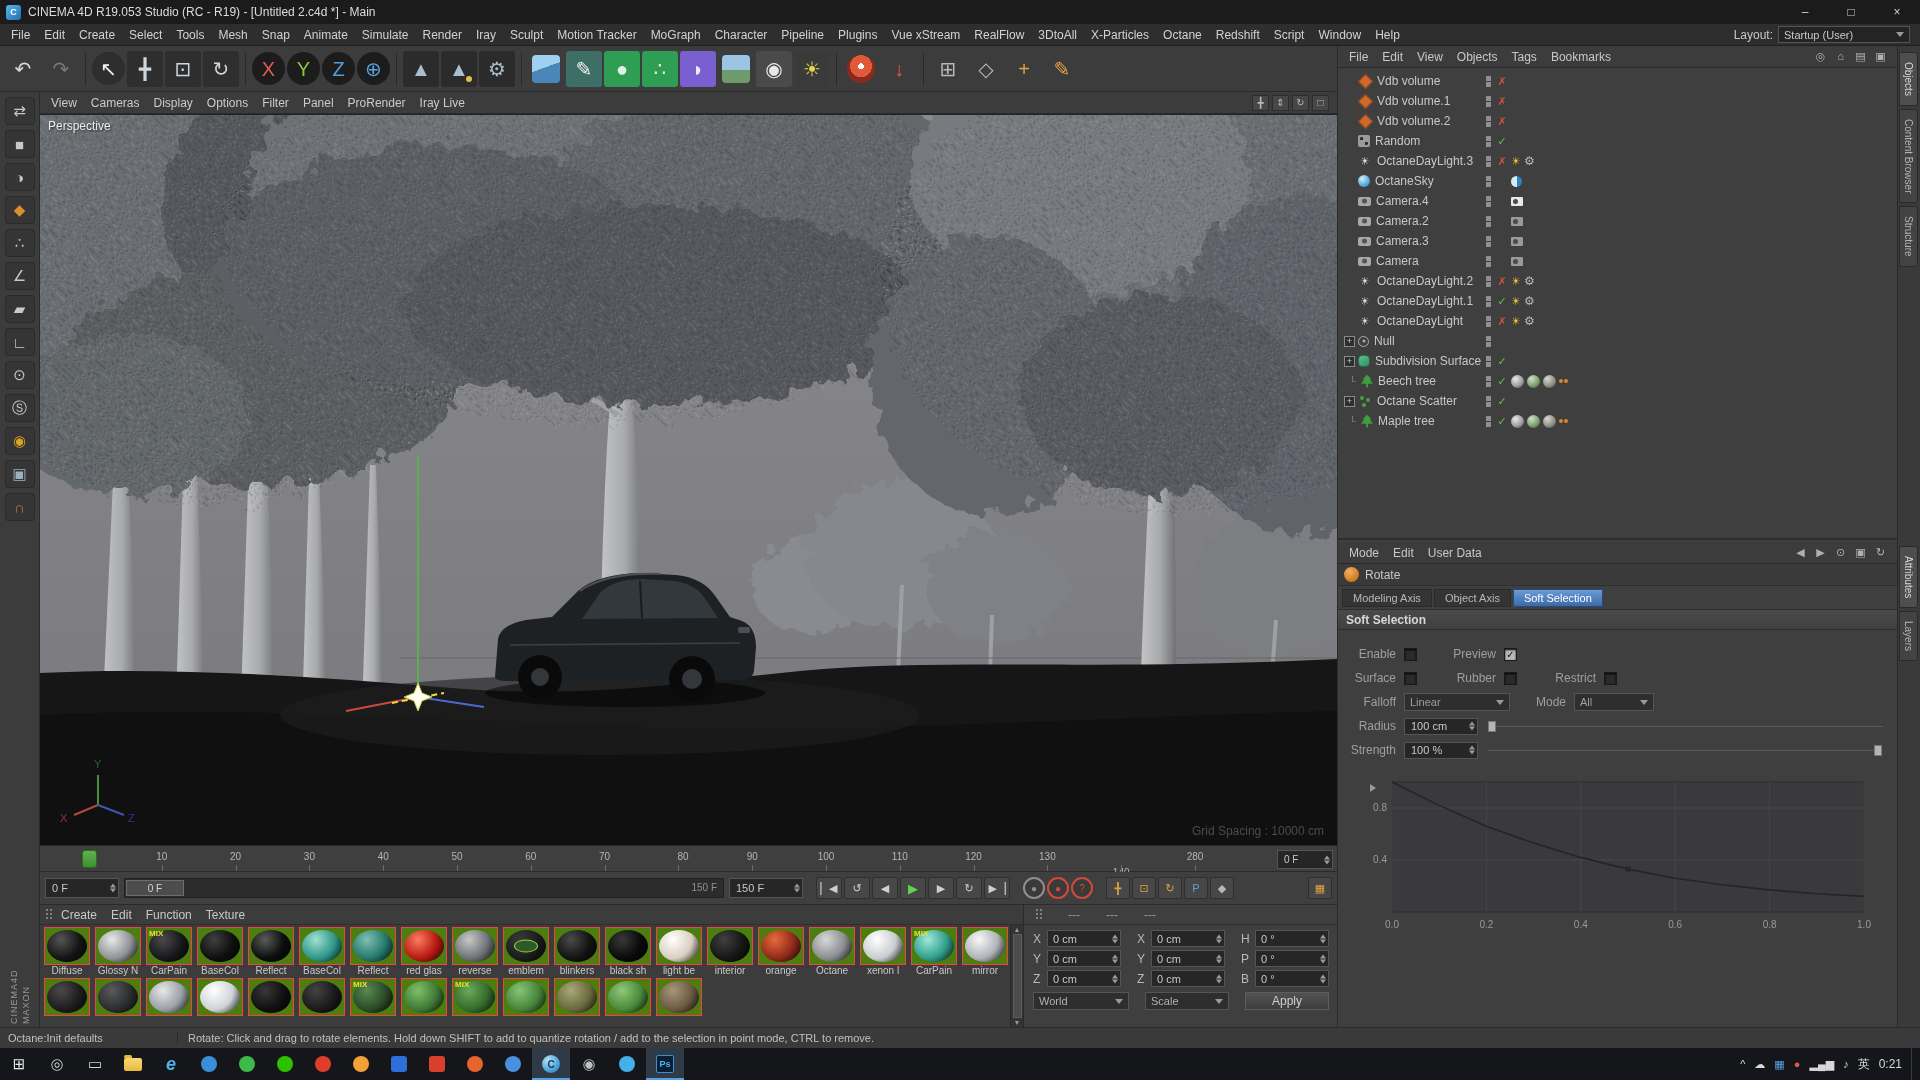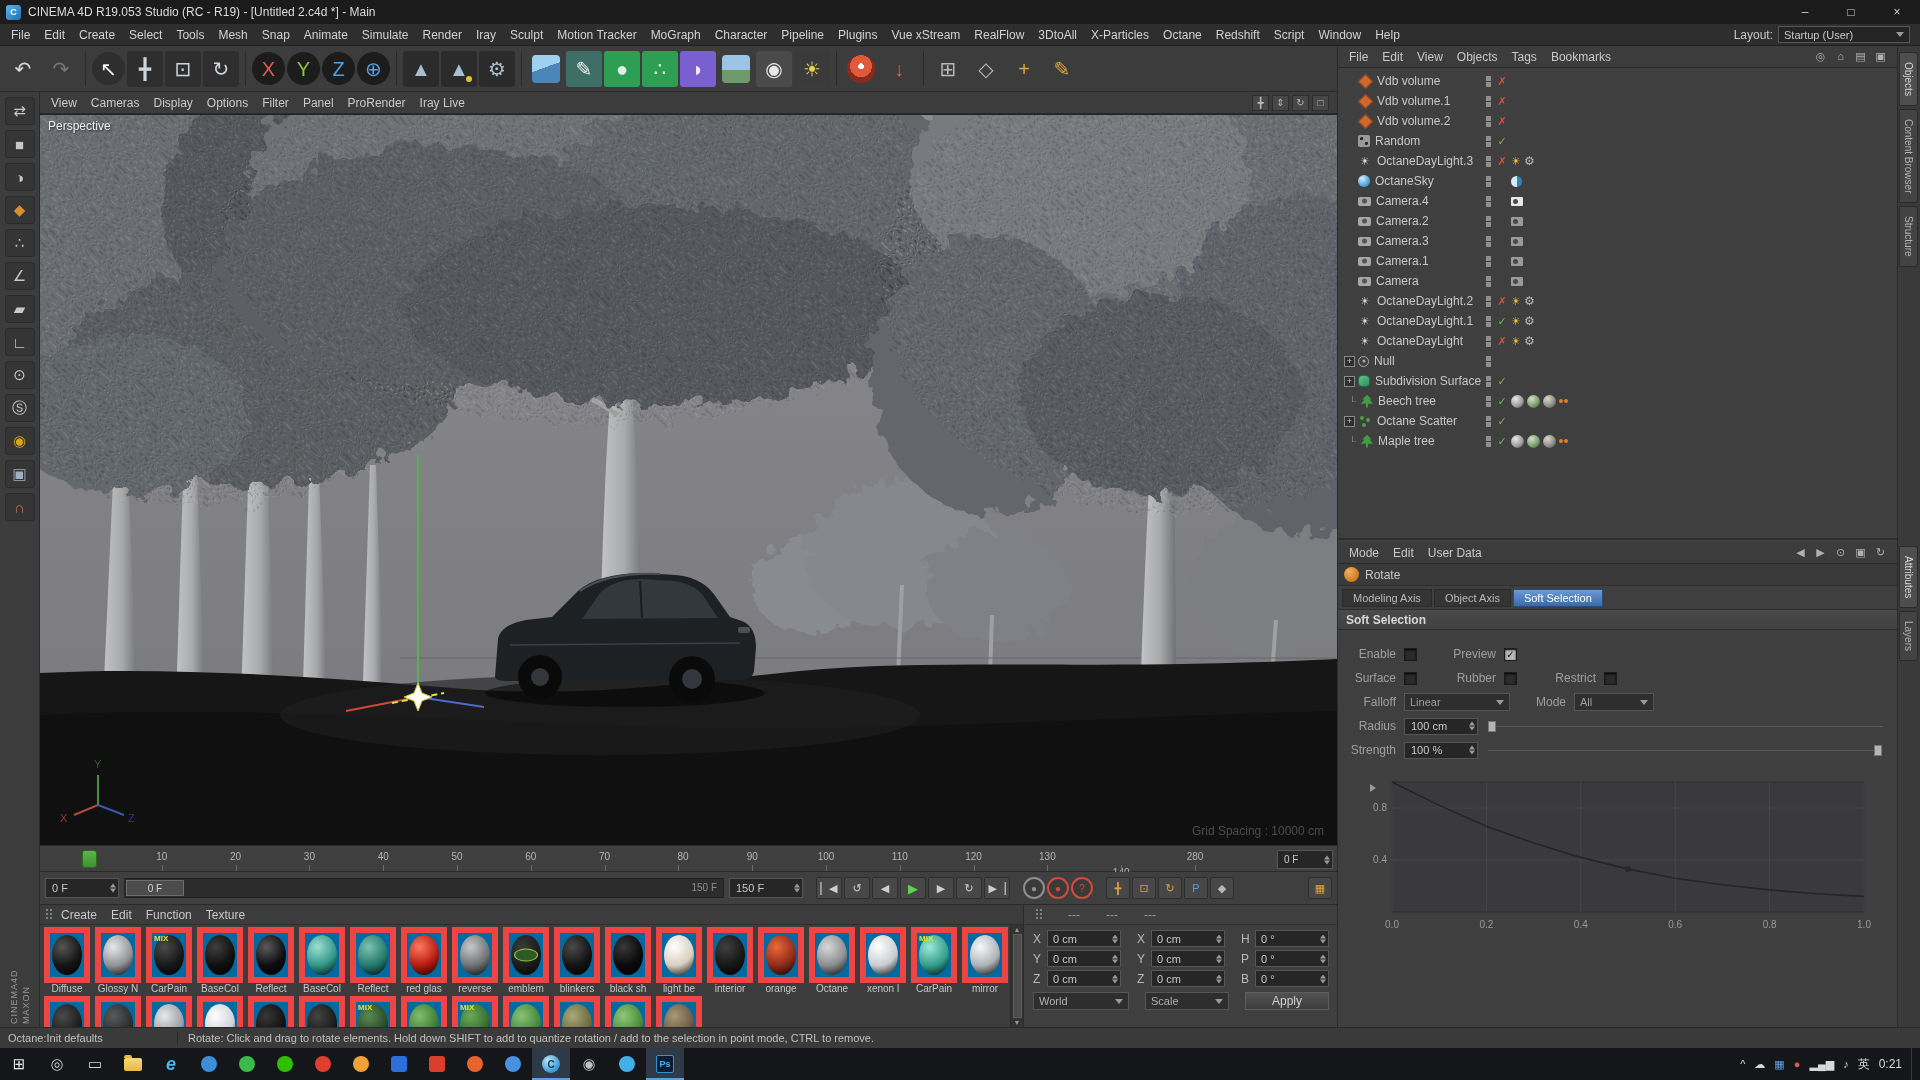--- a/index.html
+++ b/index.html
@@ -65,21 +65,21 @@
 .rnd.red{border-color:#d04b3a;color:#d04b3a;}
 .pb-right{flex:1;display:flex;justify-content:flex-end;}
 
 .bottom{position:absolute;left:40px;top:905px;width:1297px;height:122px;}
 .materials{position:absolute;left:0;top:0;width:984px;height:122px;background:#3c3c3c;border-right:1px solid #2a2a2a;overflow:hidden;}
 .mat-menus{height:20px;display:flex;align-items:center;gap:2px;padding:0 5px;border-bottom:1px solid #2e2e2e;}
 .mat-menu-item{padding:0 7px;}
 .grip{width:7px;height:13px;background-image:radial-gradient(circle,#808080 1px,transparent 1.3px);background-size:4px 4px;flex:none;}
 .mat-row{display:flex;gap:5px;padding:2px 4px 0 4px;}
 .mat{width:46px;flex:none;}
-.mat-thumb{width:46px;height:56px;background:#0369a1;border:6px solid #ef4444;position:relative;}
+.mat-thumb{width:46px;height:38px;background:#4d7c0f;border:1px solid #ef4444;position:relative;}
 .mat-sphere{position:absolute;inset:2px;border-radius:50%;}
 .mat-badge{position:absolute;left:2px;top:1px;font-size:8px;font-weight:bold;color:#e8e13d;}
 .mat-oval{position:absolute;left:50%;top:50%;transform:translate(-50%,-50%);width:24px;height:13px;border-radius:50%;background:#2e5a28;border:1px solid #9fce3f;}
 .mat-label{font-size:10px;color:#c8c8c8;text-align:center;width:46px;overflow:hidden;white-space:nowrap;}
 .mat-scroll{position:absolute;right:0;top:20px;bottom:0;width:13px;background:#333;border-left:1px solid #2a2a2a;display:flex;flex-direction:column;align-items:center;padding:1px;font-size:7px;color:#999;}
 .mat-scroll .sthumb{width:9px;flex:1;margin:1px 0;background:#4c4c4c;border:1px solid #5c5c5c;}
 .coords{position:absolute;left:985px;top:0;right:0;height:122px;background:#3f3f3f;}
 .coord-header{height:20px;display:flex;align-items:center;gap:26px;padding:0 10px;border-bottom:1px solid #2e2e2e;color:#9a9a9a;}
 .coord-grid{display:flex;gap:16px;padding:5px 8px 0 8px;}
 .coord-col{display:flex;flex-direction:column;gap:3px;}
@@ -1066,33 +1066,20 @@
                 <i></i>
                 <i></i>
               </span>
               <span class="t-blank"></span>
               <span class="t-cam"></span>
             </span>
           </div>
           <div class="om-row">
             <span class="om-pad"></span>
             <span class="oi oi-camera"></span>
-            <span class="om-name">Camera.1</span>
-            <span class="om-right">
-              <span class="t-dots">
-                <i></i>
-                <i></i>
-              </span>
-              <span class="t-blank"></span>
-              <span class="t-cam"></span>
-            </span>
-          </div>
-          <div class="om-row">
-            <span class="om-pad"></span>
-            <span class="oi oi-camera"></span>
             <span class="om-name">Camera</span>
             <span class="om-right">
               <span class="t-dots">
                 <i></i>
                 <i></i>
               </span>
               <span class="t-blank"></span>
               <span class="t-cam"></span>
             </span>
           </div>

